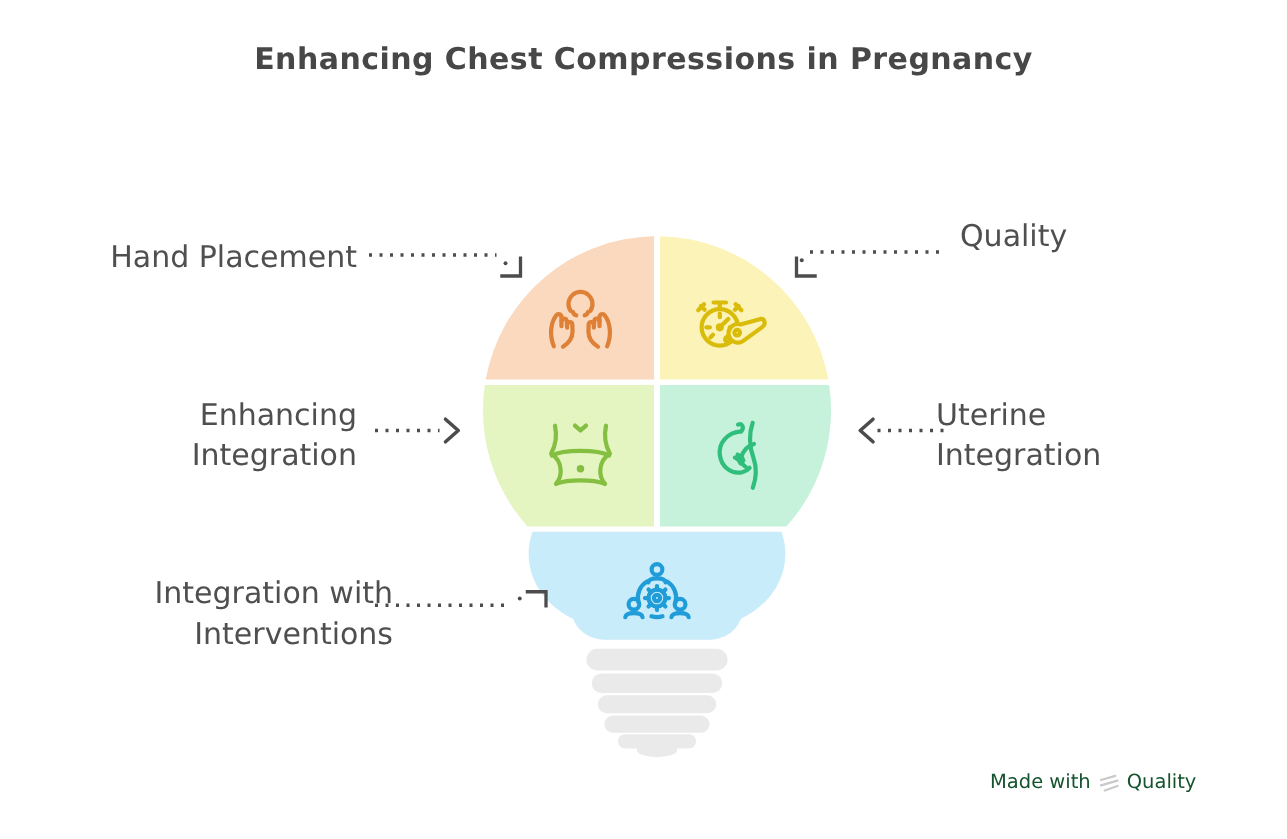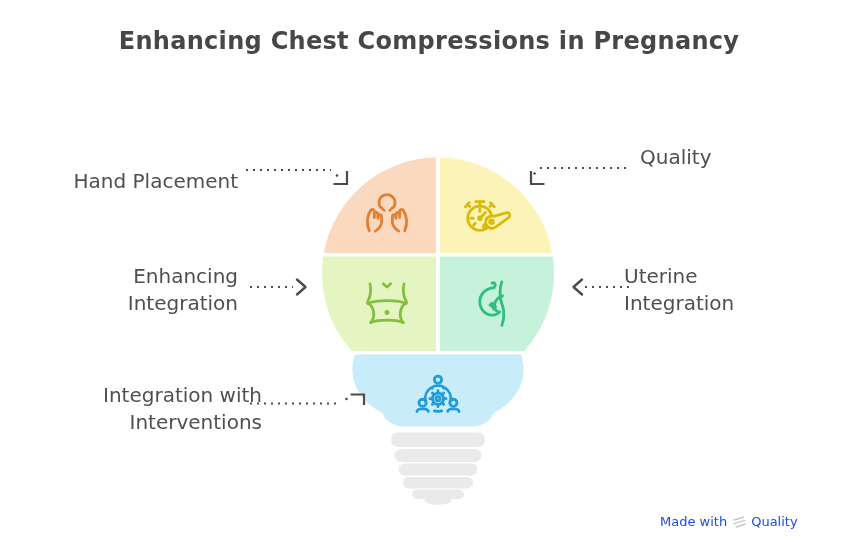--- a/index.html
+++ b/index.html
@@ -2,38 +2,38 @@
 <html><head>
 <meta charset="utf-8">
 <style>
   html,body{margin:0;padding:0;background:#ffffff;}
   .stage{
     position:relative;width:858px;height:559px;background:#ffffff;overflow:hidden;
     font-family:"DejaVu Sans","Liberation Sans",sans-serif;
   }
   .title{
     position:absolute;left:0;top:27px;width:858px;text-align:center;
-    font-size:24px;font-weight:700;letter-spacing:.3px;color:#474747;margin:0;
+    font-size:20px;font-weight:700;letter-spacing:.3px;color:#474747;margin:0;
   }
   .callout{position:absolute;font-size:20px;line-height:27px;color:#4f4f4f;white-space:nowrap;}
   .co-left{text-align:right;}
   .co-right{text-align:left;}
-  #co-hand{right:620px;top:168px;}
+  #co-hand{right:620px;top:158px;}
   #co-anatomical{right:620px;top:263px;}
   #co-integration{right:596px;top:382px;}
   #co-compression{left:640px;top:144px;}
   #co-uterine{left:624px;top:263px;}
   .bulb-svg{position:absolute;left:0;top:0;}
   .dots{stroke-width:2.2;stroke-dasharray:2 5;fill:none;}
   .elbow{fill:none;stroke-width:2.2;stroke-linecap:butt;stroke-linejoin:miter;}
   .arrowhead{fill:none;stroke-width:2.4;stroke-linecap:round;stroke-linejoin:round;}
   .icon{fill:none;stroke-width:2.6;stroke-linecap:round;stroke-linejoin:round;}
   .watermark{
     position:absolute;left:660px;top:514px;display:flex;align-items:center;gap:5px;
-    font-size:13px;color:#1d4ed8;
+    font-size:13px;color:#14532d;
   }
 </style>
 </head>
 <body>
 
 <div class="stage">
 
   <h1 class="title">Enhancing Chest Compressions in Pregnancy</h1>
 
   <div class="callout co-left" id="co-hand">

